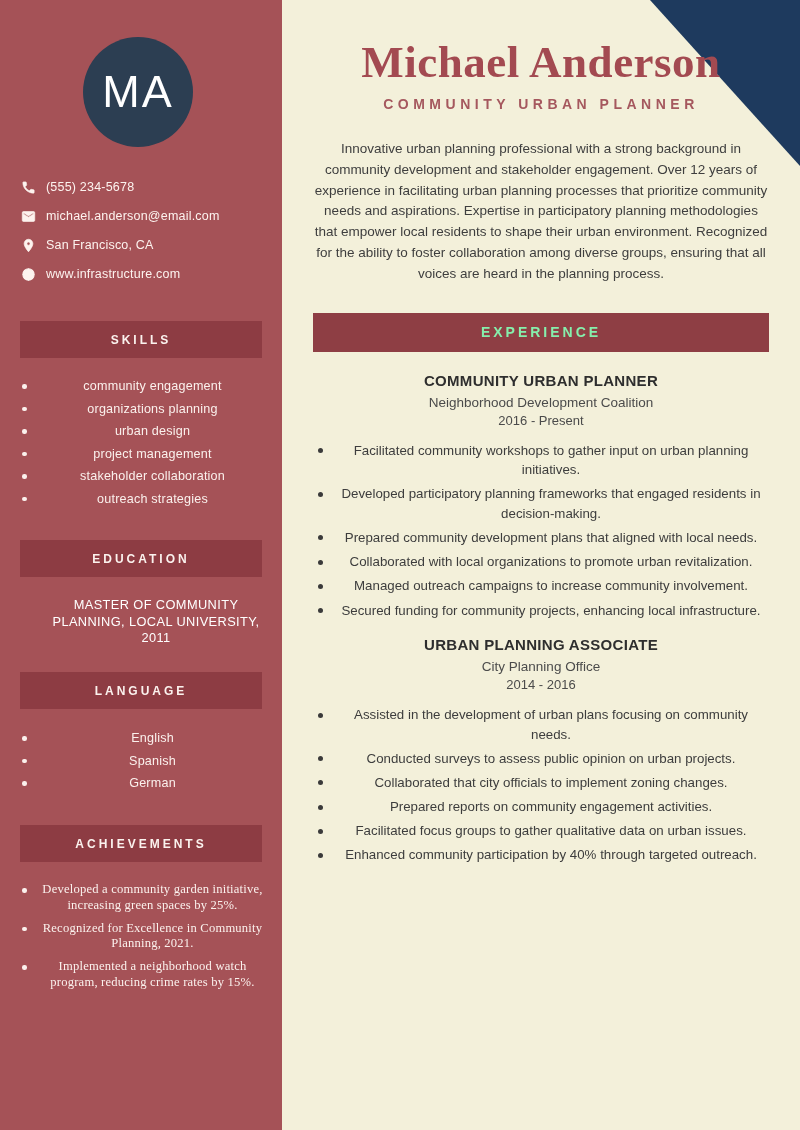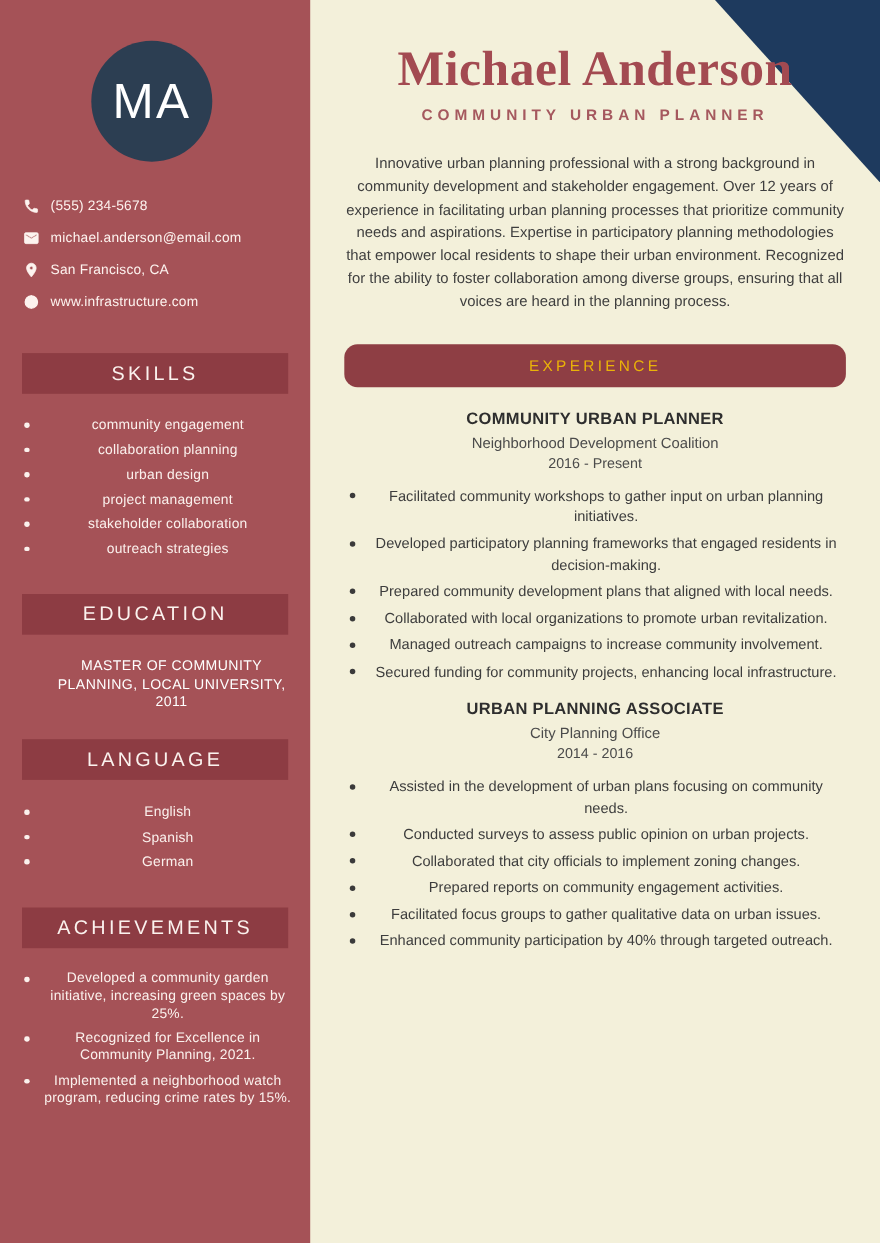--- a/index.html
+++ b/index.html
@@ -21,39 +21,39 @@
   }
   .contact{position:absolute;left:21px;top:177px;width:250px;}
   .contact-row{display:flex;align-items:center;height:20px;margin-bottom:9px;}
   .contact-row .cicon{width:15px;height:15px;margin-right:10px;flex:0 0 15px;display:flex;align-items:center;}
   .contact-row .cicon svg{width:15px;height:15px;fill:#fdf3ef;stroke:#fdf3ef;}
   .contact-row span{font-size:12.5px;color:#fdf3ef;letter-spacing:0.2px;}
   .side-heading{
     position:absolute;left:20px;width:242px;height:37px;
     background:var(--c-side-heading,#8d3c43);
     display:flex;align-items:center;justify-content:center;
-    font-size:18px;font-weight:normal;letter-spacing:3px;color:#fbf2ee;
+    font-size:12px;font-weight:bold;letter-spacing:3px;color:#fbf2ee;
   }
   .skills-bar{top:321px;}
   .education-bar{top:540px;}
   .language-bar{top:672px;}
   .achievements-bar{top:825px;}
   ul.side-list{position:absolute;left:21px;width:248px;margin:0;padding:0;list-style:none;}
   ul.side-list li{
     position:relative;padding-left:15px;font-size:12.6px;line-height:16px;
     color:#fbf1ed;margin-bottom:6.5px;letter-spacing:0.2px;
   }
   ul.side-list li::before{
     content:"";position:absolute;left:1px;top:6px;width:4.5px;height:4.5px;
     border-radius:50%;background:#fbf1ed;
   }
   .skills-list{top:378px;}
   .language-list{top:730px;}
   .achievements-list{top:882px;}
-  ul.achievements-list li{line-height:15.8px;margin-bottom:7px;}
+  ul.achievements-list li{line-height:15.8px;margin-bottom:7px;font-family:Liberation Serif, serif;}
   .education-text{
     position:absolute;left:36px;top:597px;width:240px;
     font-size:12.8px;font-weight:normal;line-height:16.5px;letter-spacing:0.4px;color:#ffffff;
   }
   
   .corner-triangle{
     position:absolute;top:0;right:0;width:150px;height:166px;
     background:var(--c-navy,#1e3a5e);
     clip-path:polygon(0 0,100% 0,100% 100%);
   }
@@ -64,21 +64,21 @@
     font-size:45px;line-height:50px;color:var(--c-name,#a34a51);letter-spacing:0.5px;
   }
   .subtitle{
     margin-top:9px;font-size:14px;font-weight:bold;letter-spacing:4.5px;
     color:var(--c-subtitle,#a5585e);
   }
   .summary{margin:27px 0 0 0;font-size:13.5px;line-height:20.8px;color:#3e3e3e;}
   .exp-bar{
     margin-top:28px;height:39px;background:var(--c-experience-bar,#8e3e44);
     display:flex;align-items:center;justify-content:center;
-    font-size:14px;font-weight:normal;letter-spacing:3px;color:#eab308;border-radius:12px;
+    font-size:14px;font-weight:bold;letter-spacing:3px;color:#86efac;
   }
   .job{margin-top:20px;}
   .job + .job{margin-top:16px;}
   .job h2{margin:0;font-size:15px;font-weight:bold;color:#2e2e2e;letter-spacing:0.3px;}
   .job .company{margin-top:6px;font-size:13.5px;color:#4b4b4b;}
   .job .dates{margin-top:3px;font-size:13px;color:#4b4b4b;}
   ul.job-bullets{margin:13px 0 0 0;padding:0;list-style:none;}
   ul.job-bullets li{
     position:relative;padding-left:20px;font-size:13.3px;line-height:19.5px;
     color:#3d3d3d;margin-bottom:4.7px;
@@ -134,21 +134,21 @@
         <span>www.infrastructure.com</span>
       </div>
     </div>
 
     <div class="side-heading skills-bar">
       <span>SKILLS</span>
     </div>
     <ul class="side-list skills-list">
 
     <li>community engagement</li>
-        <li>collaboration planning</li>
+        <li>organizations planning</li>
         <li>urban design</li>
         <li>project management</li>
         <li>stakeholder collaboration</li>
         <li>outreach strategies</li>
       </ul>
 
     <div class="side-heading education-bar">
       <span>EDUCATION</span>
     </div>
     <div class="education-text">MASTER OF COMMUNITY PLANNING, LOCAL UNIVERSITY, 2011</div>

